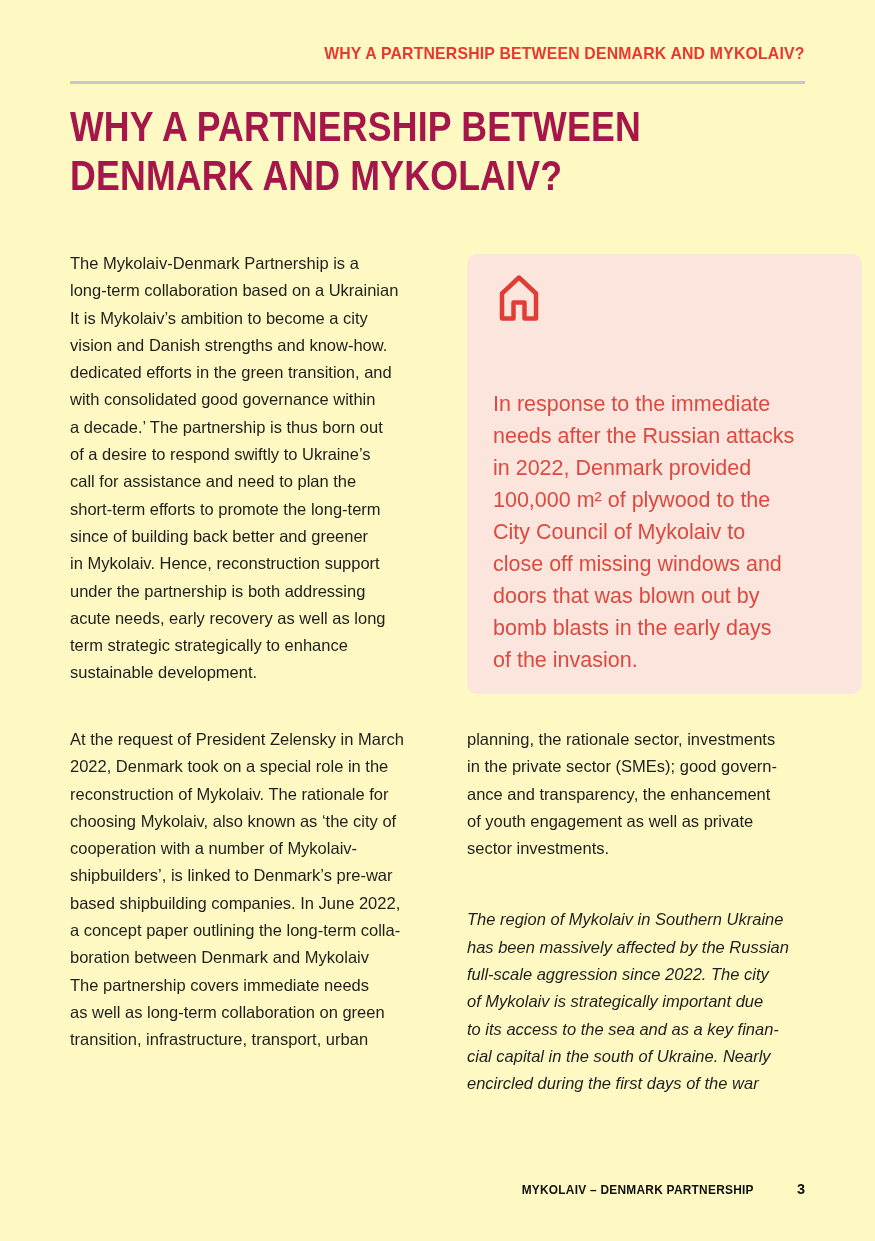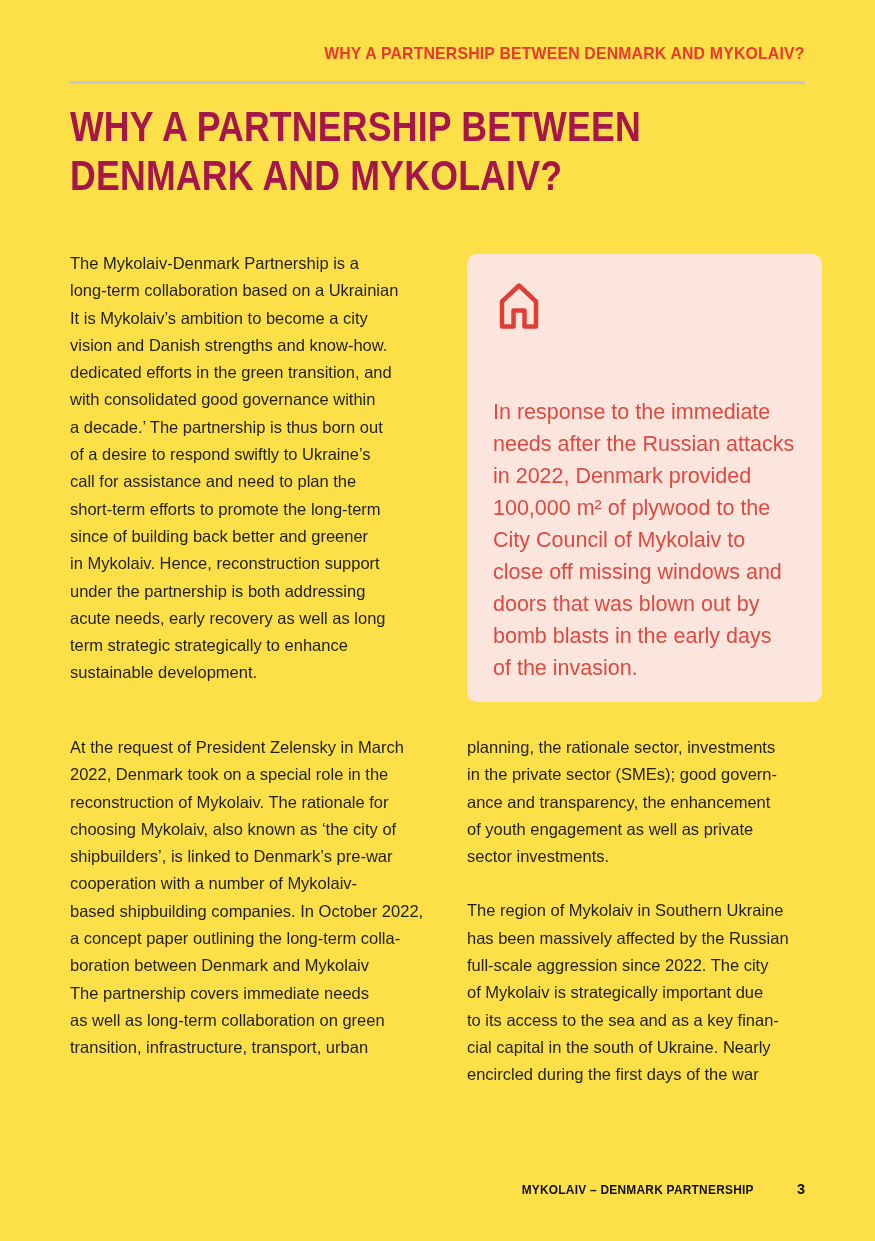--- a/index.html
+++ b/index.html
@@ -1,19 +1,19 @@
 <!DOCTYPE html>
 <html><head>
 <meta charset="utf-8">
 <style>
   html,body{margin:0;padding:0;background:#ffffff;}
   .page{
     position:relative;
     width:875px;height:1241px;
-    background:#fde047;
+    background:#fef9c3;
     font-family:"Liberation Sans",sans-serif;
     overflow:hidden;
   }
   
   .running-header{
     position:absolute;top:44px;right:70px;
     font-size:17px;font-weight:700;color:#E9382F;
     letter-spacing:.2px;white-space:nowrap;
     transform:scaleX(.93);transform-origin:right center;
   }
@@ -30,27 +30,27 @@
   }
   
   .content{
     position:absolute;top:250px;left:70px;width:735px;
     display:grid;grid-template-columns:365px 355px;column-gap:15px;row-gap:31px;
     align-items:start;
     gap:32px;
   }
   .body-text{font-size:16.5px;line-height:27.3px;color:#1F1F1E;}
   .body-text .line{white-space:nowrap;}
-  .para-gap{margin-top:27px;}
+  .para-gap{margin-top:44px;font-style:italic;}
   
   .callout{
     margin-top:4px;
     background:#FBE5DC;border-radius:10px;
-    padding:26px 24px 18px 26px;
-    box-sizing:border-box;width:355px;
+    padding:18px 24px 18px 26px;
+    box-sizing:border-box;width:395px;
   }
   .callout-icon{display:block;}
   .callout-text{
     margin-top:64px;
     font-size:21.5px;line-height:32px;color:#DC4A41;
   }
   .callout-text .line{white-space:nowrap;}
   
   .footer{
     position:absolute;top:1181px;right:70px;
@@ -112,23 +112,23 @@
           <div class="line">bomb blasts in the early days</div>
           <div class="line">of the invasion.</div>
         </div>
     </aside>
 
     <div class="body-text">
         <div class="line">At the request of President Zelensky in March</div>
         <div class="line">2022, Denmark took on a special role in the</div>
         <div class="line">reconstruction of Mykolaiv. The rationale for</div>
         <div class="line">choosing Mykolaiv, also known as ‘the city of</div>
+        <div class="line">cooperation with a number of Mykolaiv-</div>
         <div class="line">shipbuilders’, is linked to Denmark’s pre-war</div>
-        <div class="line">cooperation with a number of Mykolaiv-</div>
-        <div class="line">based shipbuilding companies. In October 2022,</div>
+        <div class="line">based shipbuilding companies. In June 2022,</div>
         <div class="line">a concept paper outlining the long-term colla-</div>
         <div class="line">boration between Denmark and Mykolaiv</div>
         <div class="line">The partnership covers immediate needs</div>
         <div class="line">as well as long-term collaboration on green</div>
         <div class="line">transition, infrastructure, transport, urban</div>
       </div>
 
     <div>
       <div class="body-text">
           <div class="line">planning, the rationale sector, investments</div>

